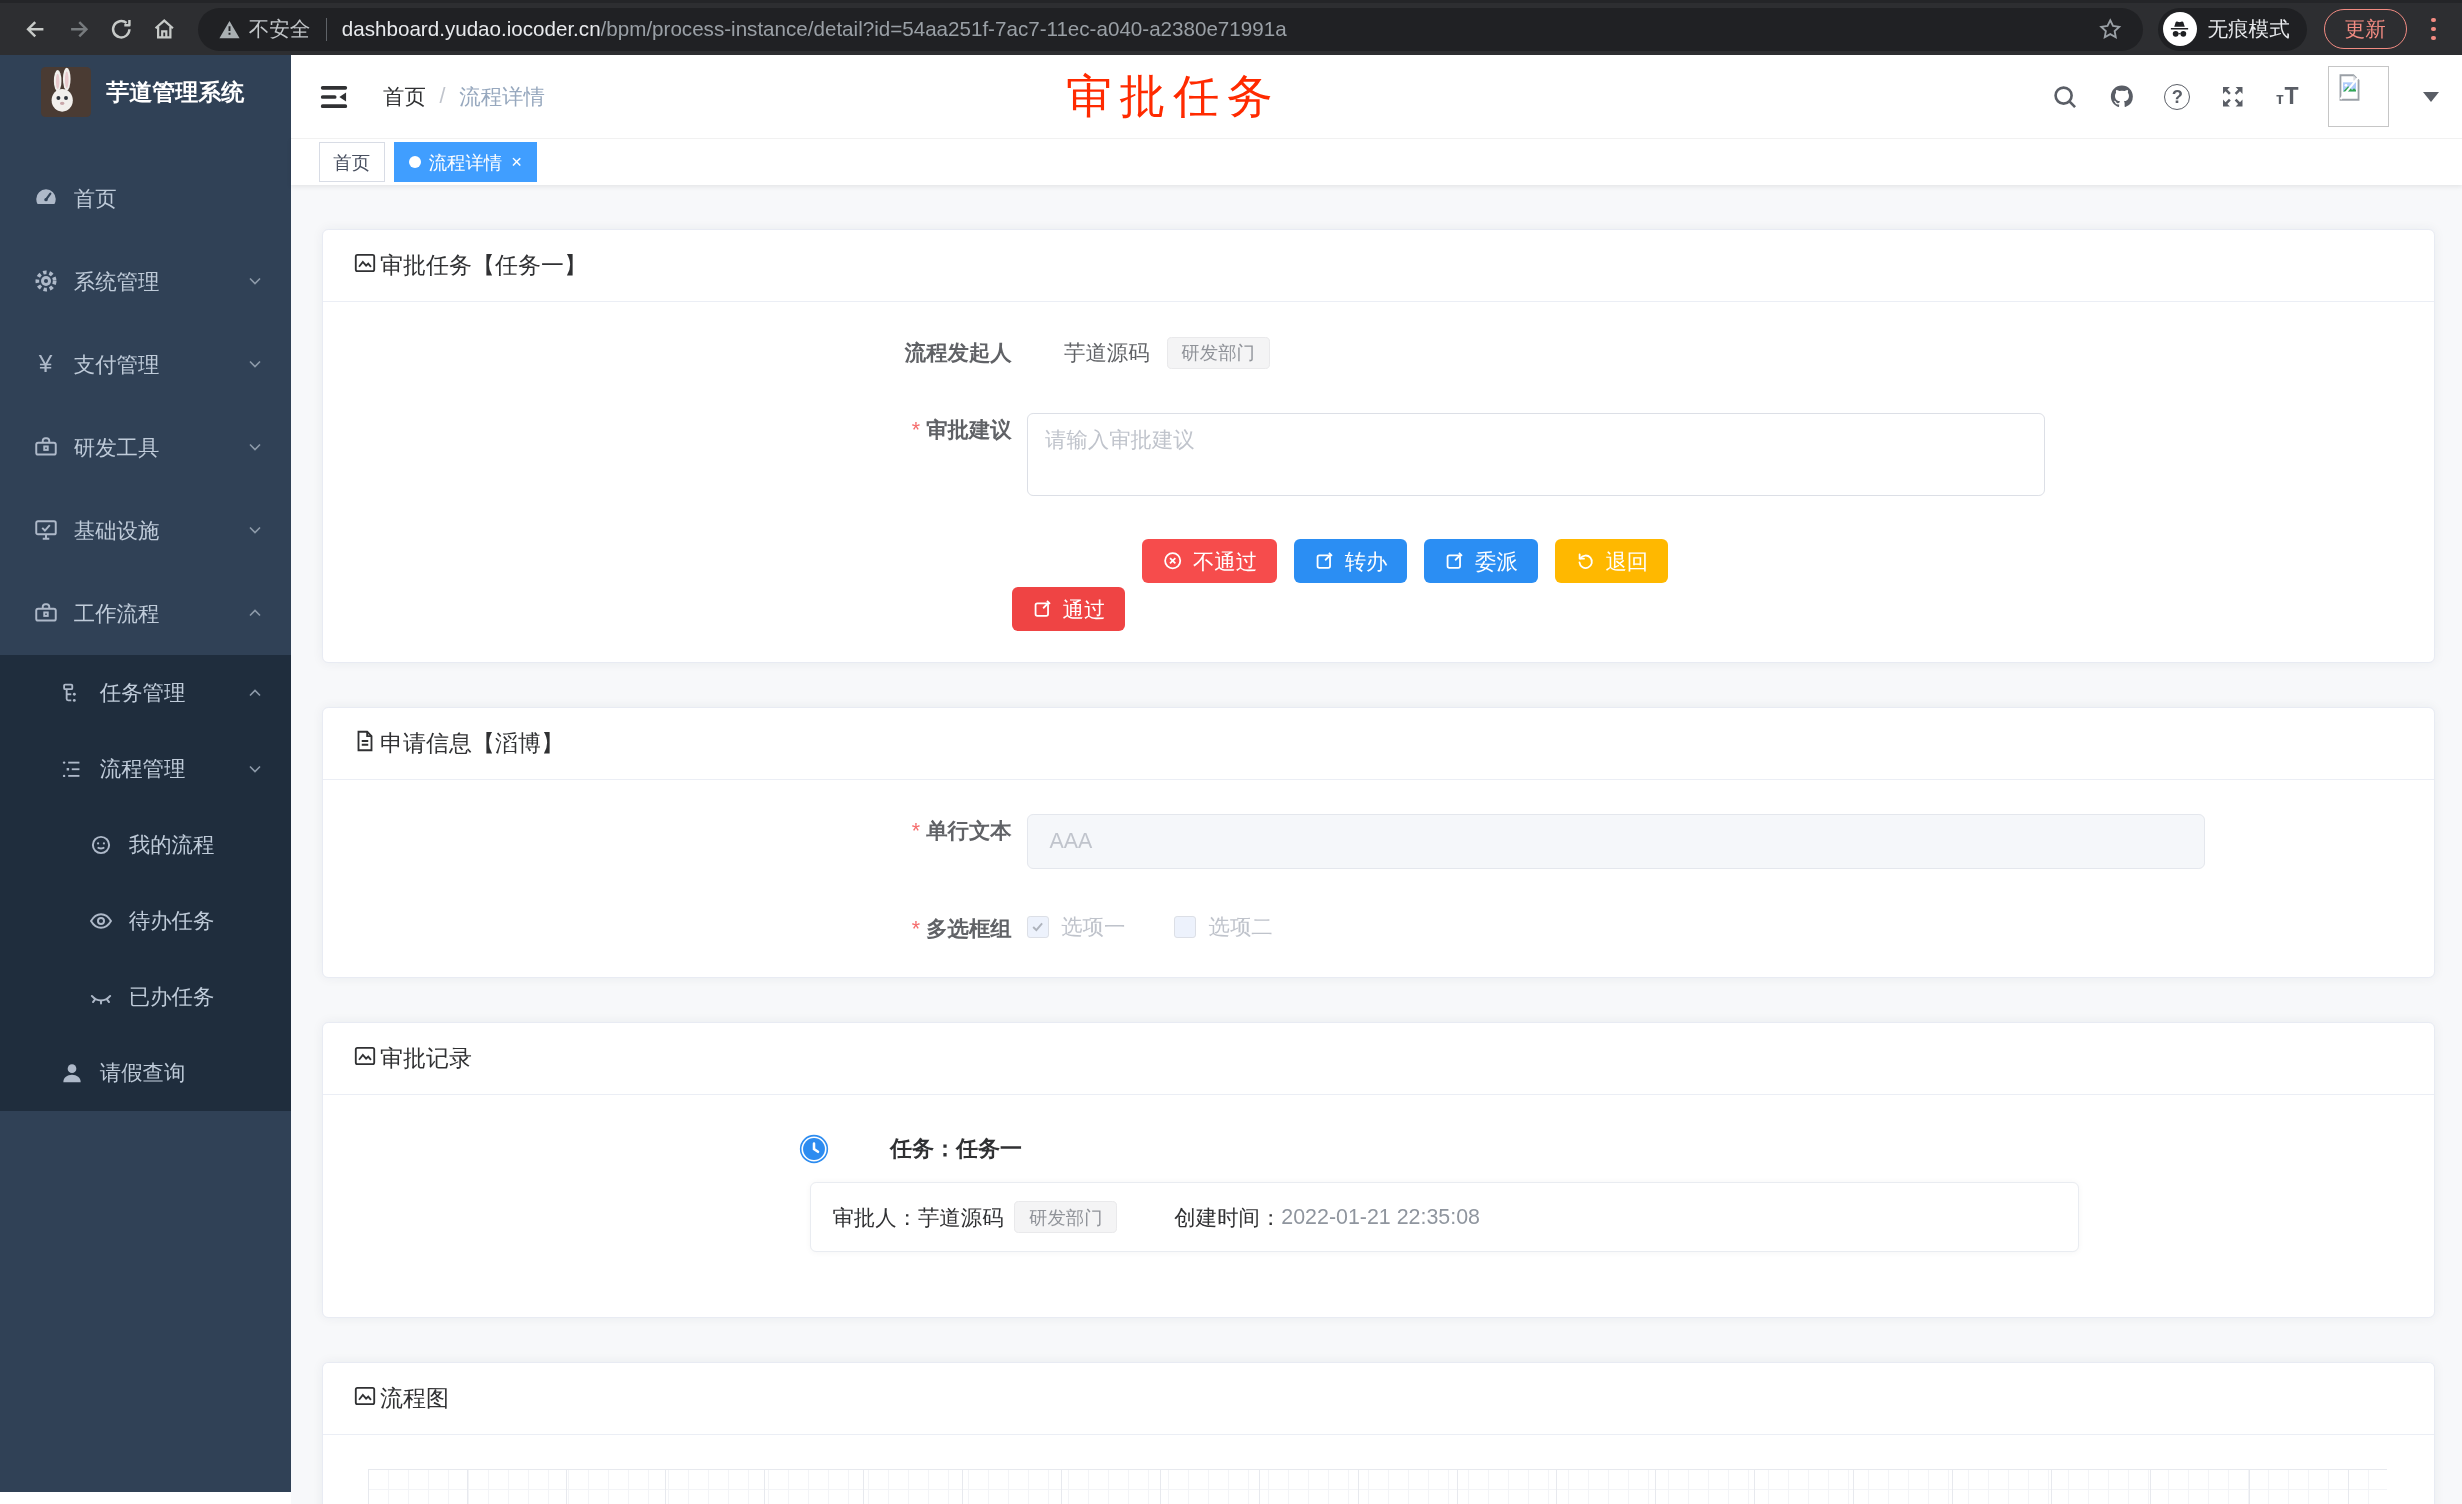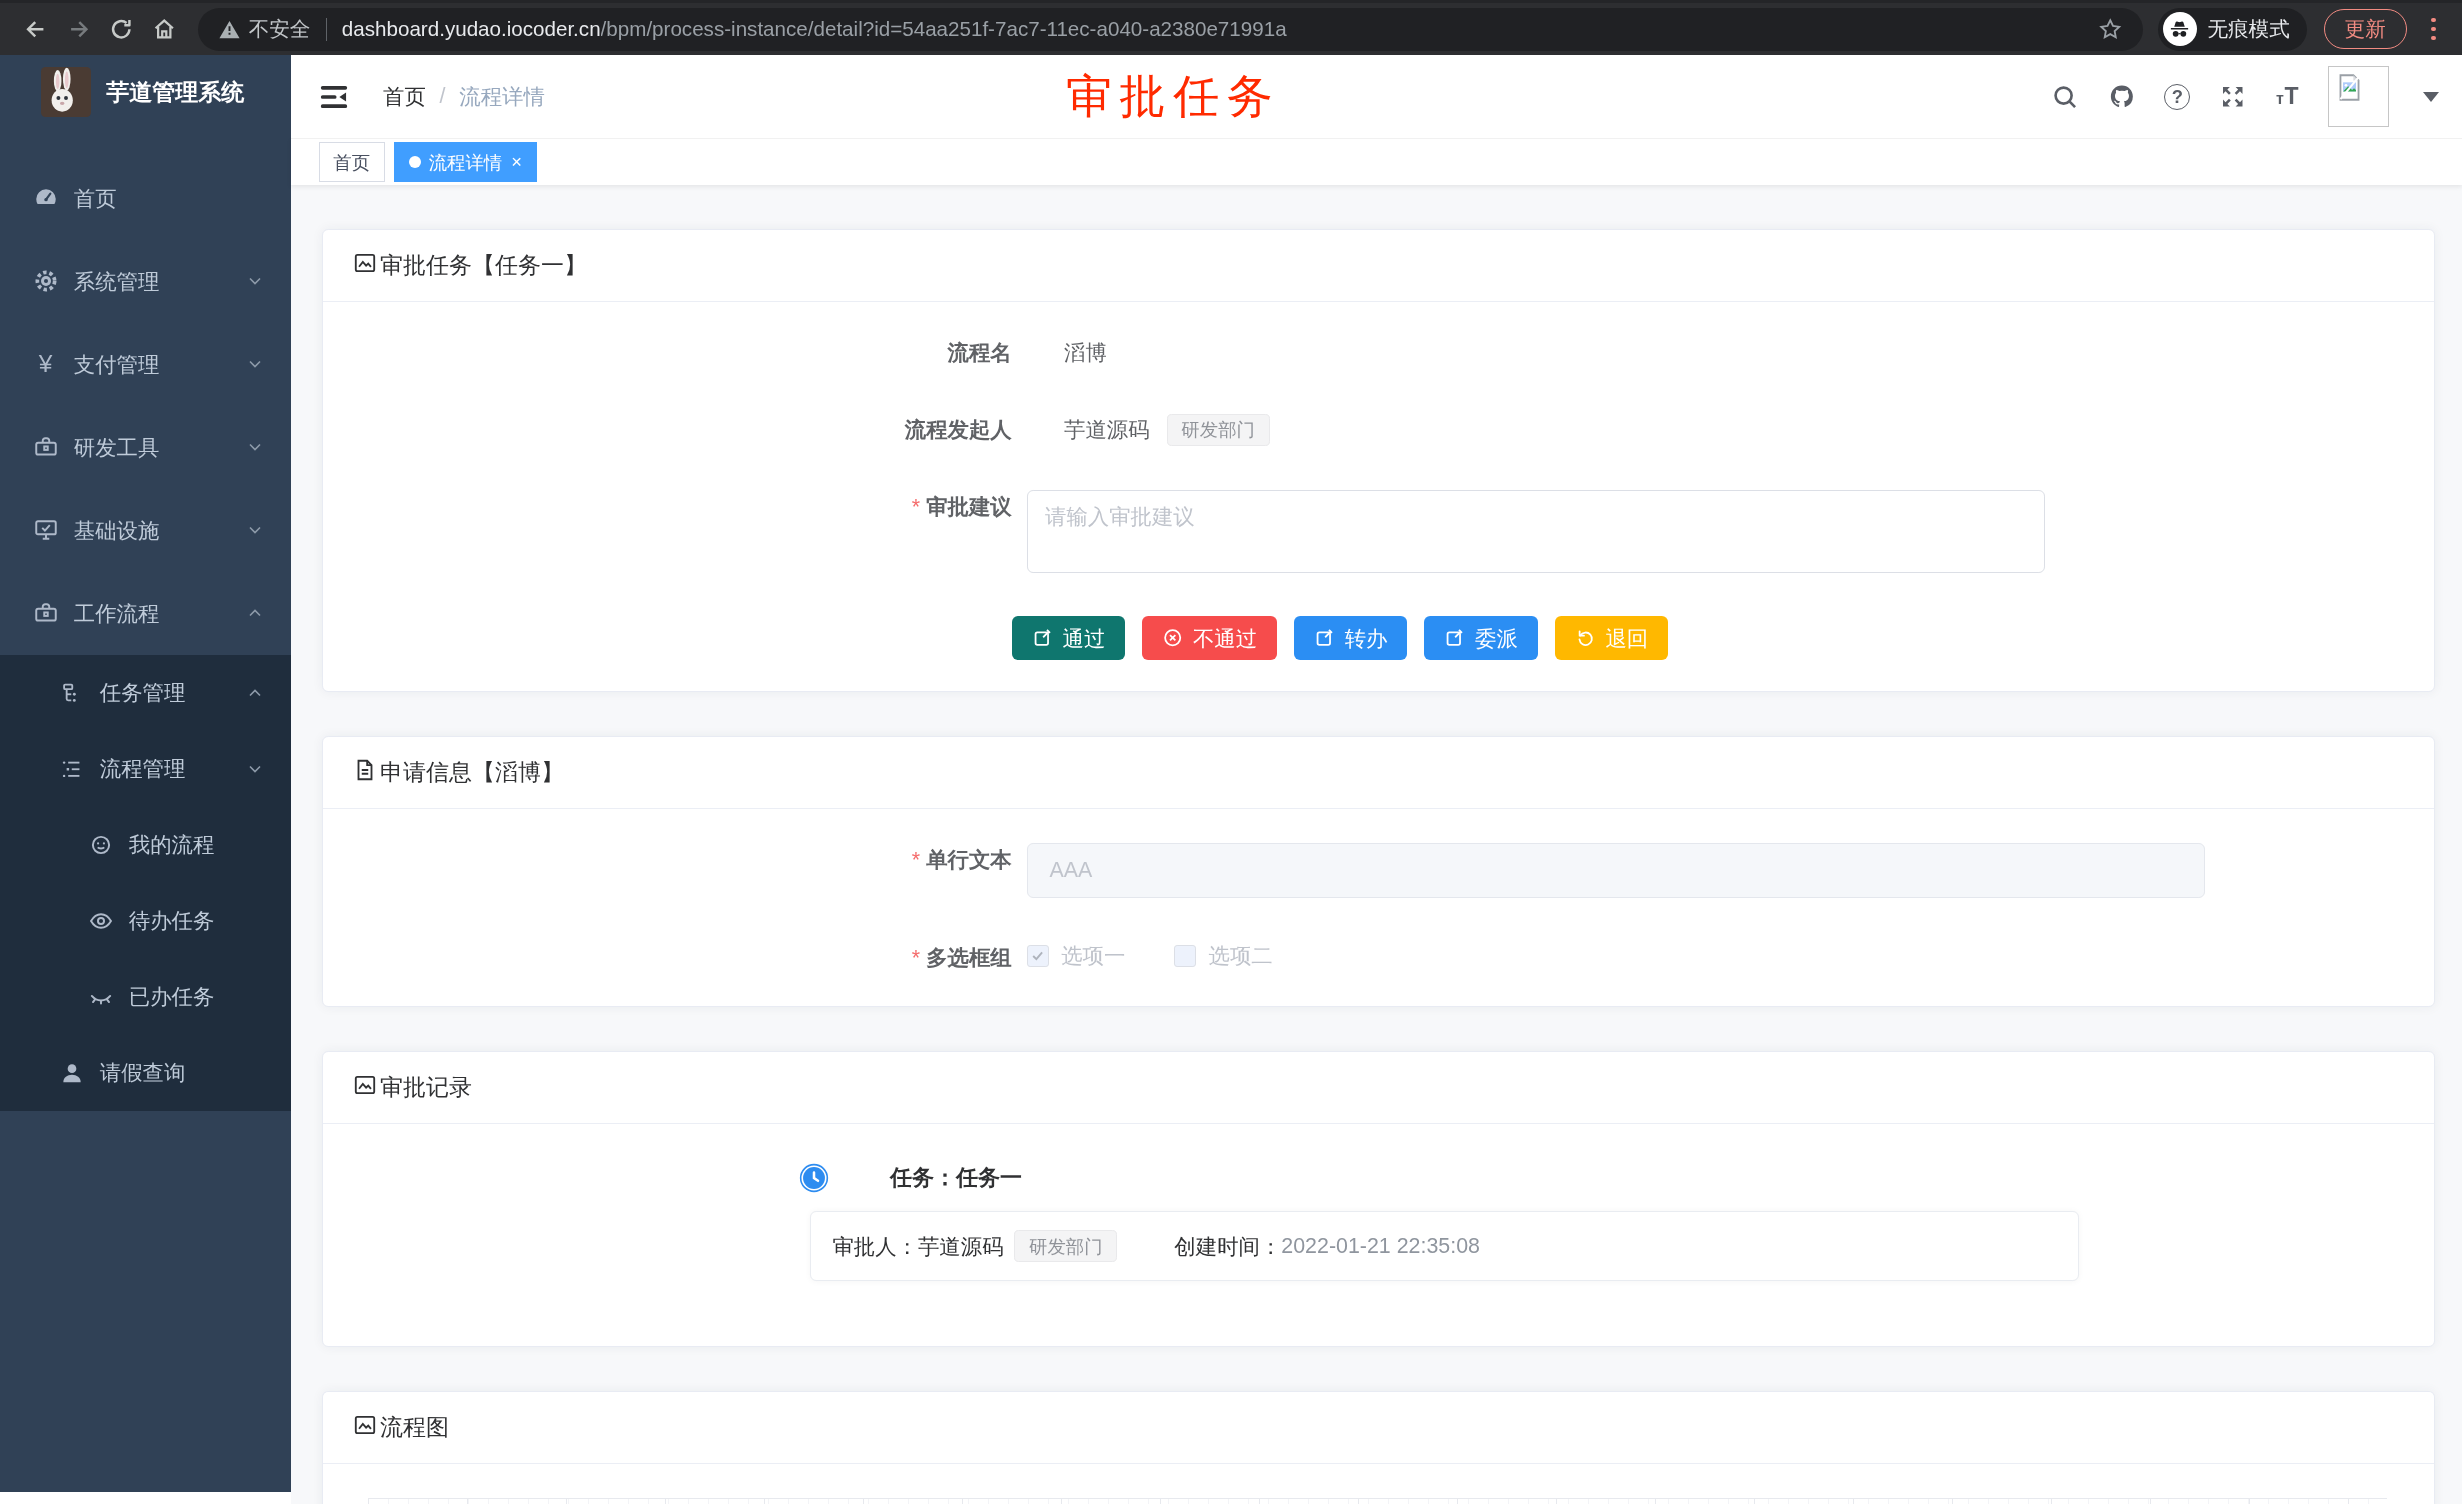--- a/index.html
+++ b/index.html
@@ -105,21 +105,21 @@
     font-size:18.4px; margin-left:17px; }
   textarea.sg { width:1018px; height:83px; border:0.8px solid #dcdfe6; border-radius:6.1px;
     padding:10.7px 17px; font-size:21.4px; color:#606266; resize:none; outline:none;
     font-family:inherit; }
   textarea.sg::placeholder { color:#c0c4cc; }
   .btn-row { display:flex; gap:17px; margin-left:658px; margin-top:40px; }
   .btn { height:44px; border:none; border-radius:6.1px; color:#fff; font-size:21.4px;
     display:flex; align-items:center; gap:9.2px; padding:0 20px; cursor:pointer;
     font-family:inherit; }
   .btn svg { width:21.4px; height:21.4px; }
-  .btn-success { background:#0f766e; }
+  .btn-success { background:#ef4444;margin-top:48px; }
   .btn-danger  { background:#f64c4c; }
   .btn-primary { background:#2b8ef3; }
   .btn-warning { background:#ffb800; }
 
   .dis-input { width:1178px; height:55px; background:#f5f7fa; border:0.8px solid #e4e7ed;
     border-radius:6.1px; display:flex; align-items:center; padding:0 21.4px; color:#c0c4cc;
     font-size:21.4px; }
   .cb-group { display:flex; align-items:center; }
   .cb { display:flex; align-items:center; gap:12.2px; margin-right:49px; color:#bfc3cb;
     font-size:21.4px; }
@@ -455,24 +455,20 @@
       <div class="card-hd">
         <span class="c-icon">
           <svg width="26" height="26" viewBox="0 0 24 24" fill="none" stroke="currentColor" stroke-width="1.7">
               <rect x="3.5" y="4.5" width="17" height="15" rx="1.5"></rect>
               <path d="M6.5 15.5l3.5-4.5 3 3.5 2-2 2.5 3"></path>
             </svg>
         </span>
         <span>审批任务【任务一】</span>
       </div>
       <div class="card-bd">
-        <div class="frow">
-          <span class="flabel">流程名</span>
-          <span class="fvalue plain-val">滔博</span>
-        </div>
         <div class="frow">
           <span class="flabel">流程发起人</span>
           <span class="fvalue plain-val">
             <span>芋道源码</span>
             <span class="dept-tag">研发部门</span>
           </span>
         </div>
         <div class="frow">
           <span class="flabel"><span class="star">*</span><span>审批建议</span></span>
           <textarea class="sg" placeholder="请输入审批建议" style=""></textarea>

